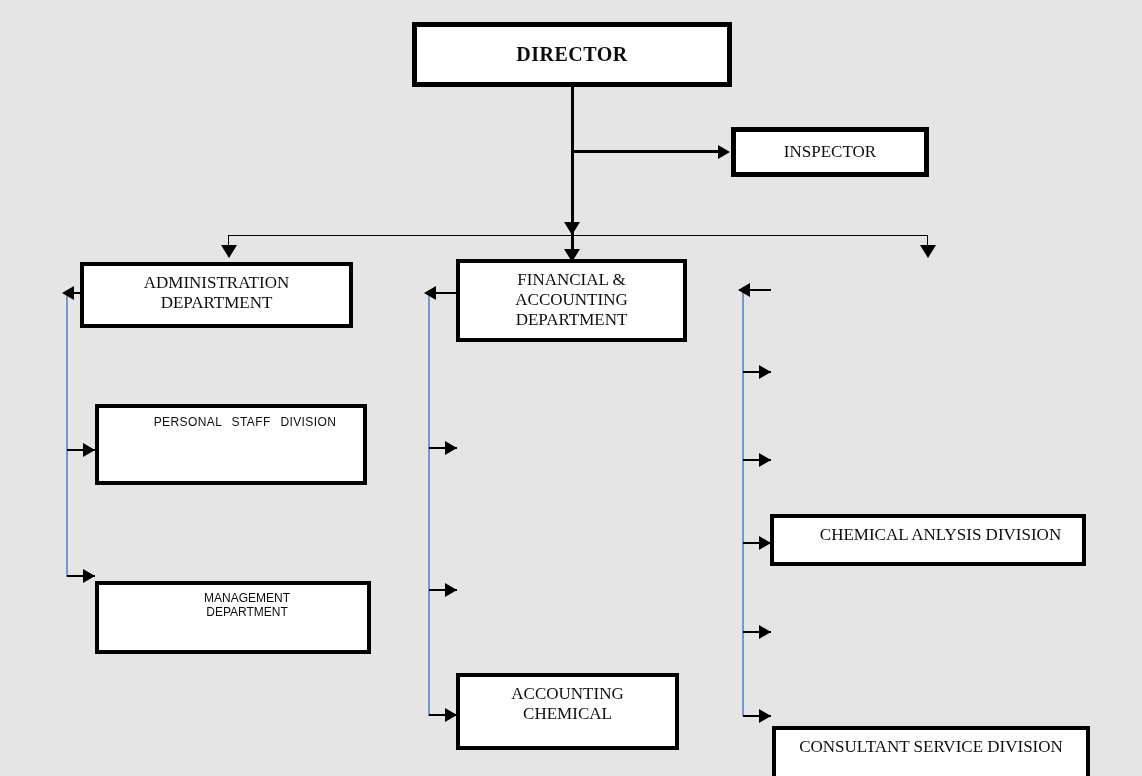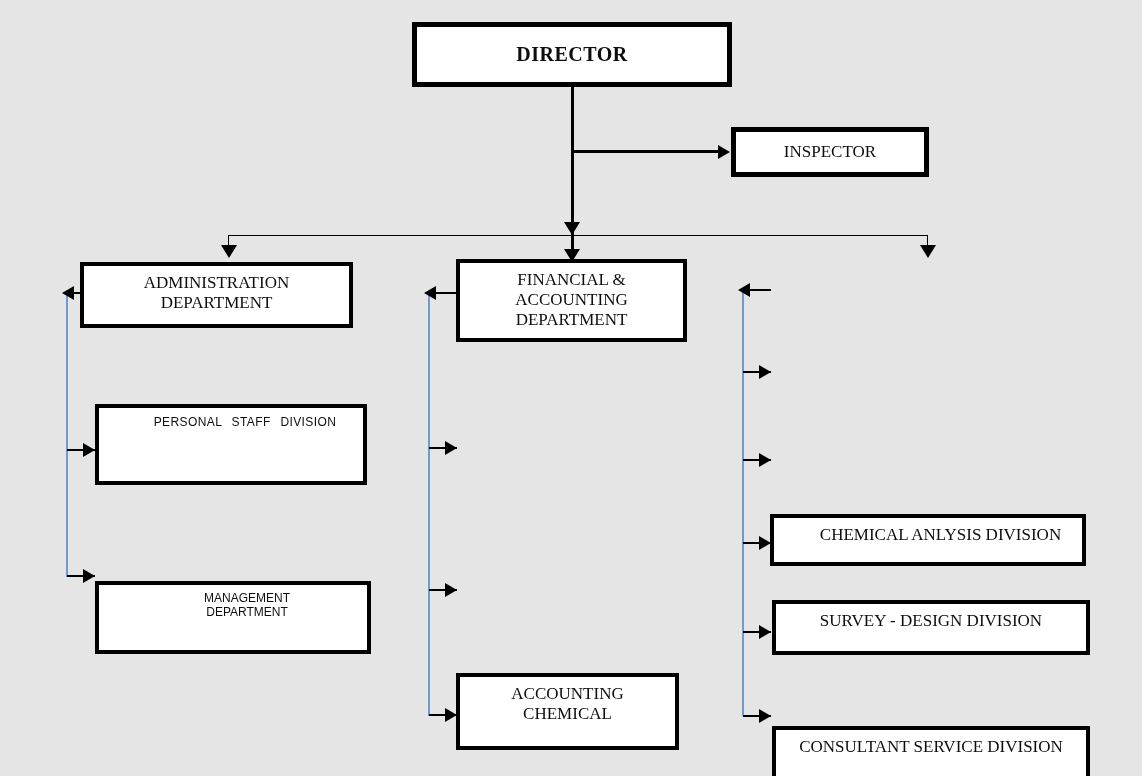--- a/index.html
+++ b/index.html
@@ -227,23 +227,20 @@
   <div class="stem" style="left:743px; top:542px; width:28px; height:2px;"></div>
   <div class="arrow right" style="left:759px; top:536px;"></div>
 
   <div class="node topalign" style="left:770px; top:514px; width:316px; height:52px;padding-left:25px;">
     <span class="node-label serif fs17">CHEMICAL ANLYSIS DIVISION</span>
   </div>
 
   <div class="stem" style="left:743px; top:631px; width:28px; height:2px;"></div>
   <div class="arrow right" style="left:759px; top:625px;"></div>
 
-  <div class="node topalign" style="left:772px; top:600px; width:318px; height:55px;">
-    <span class="node-label serif fs17">SURVEY - DESIGN DIVISION</span>
-  </div>
 
   <div class="stem" style="left:743px; top:715px; width:28px; height:2px;"></div>
   <div class="arrow right" style="left:759px; top:709px;"></div>
 
   <div class="node topalign" style="left:772px; top:726px; width:318px; height:55px;">
     <span class="node-label serif fs17">CONSULTANT SERVICE DIVISION</span>
   </div>
 
 </div>
 

